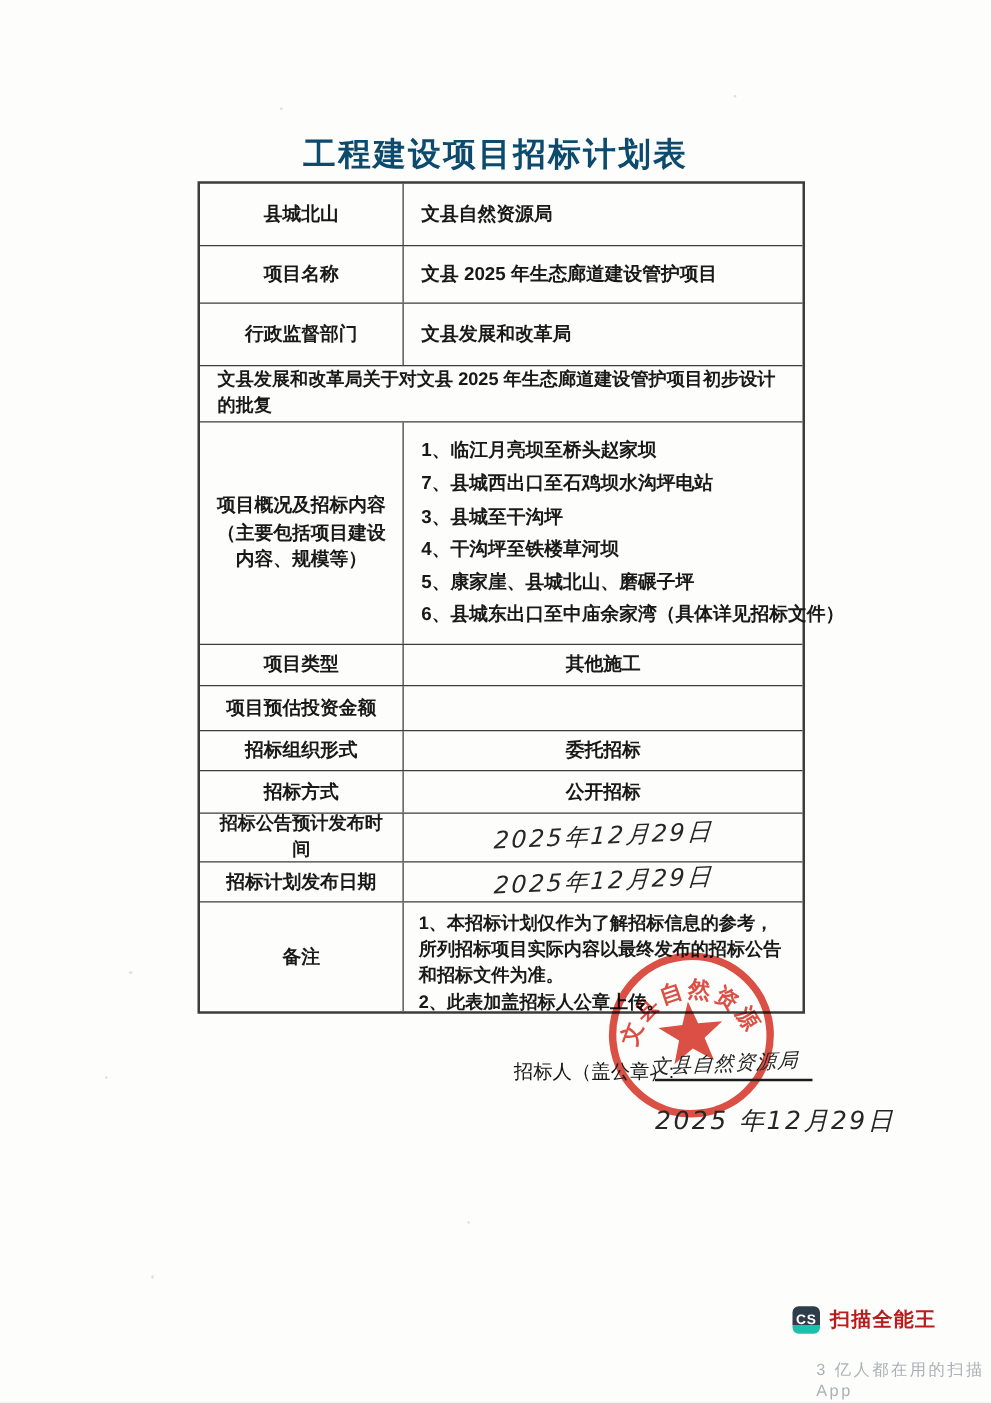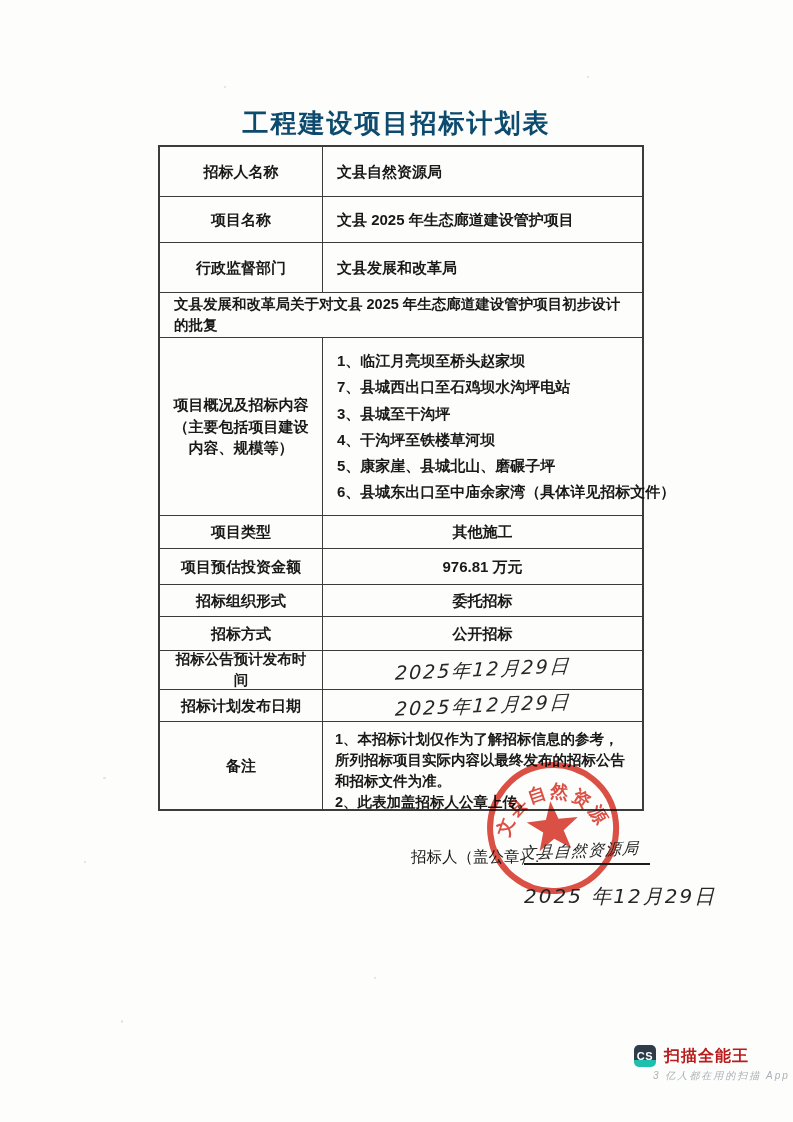--- a/index.html
+++ b/index.html
@@ -72,35 +72,35 @@
   
   .wm { position:absolute; left:634px; top:1045px; z-index:2; }
   .wm-row { display:flex; align-items:center; }
   .wm-logo {
     width:22px; height:22px; border-radius:5px;
     background:linear-gradient(180deg,#2e3d49 0%,#2e3d49 70%,#1fbfae 70%,#1fbfae 100%);
     color:#fff; font-weight:700; font-size:11px;
     display:flex; align-items:center; justify-content:center; letter-spacing:0.5px;
   }
   .wm-name { margin-left:8px; font-size:16px; font-weight:700; color:#b91c1c; letter-spacing:1px; }
-  .wm-tag { margin-top:2px; margin-left:19px; font-size:10px; color:#aab1b6; letter-spacing:2px;font-style:italic; }
+  .wm-tag { margin-top:20px; margin-left:19px; font-size:13px; color:#aab1b6; letter-spacing:2px; }
   
   .speck { position:absolute; background:#c6c6c6; border-radius:50%; opacity:.55; z-index:1; }
 </style>
 </head>
 <body>
 
 <div class="page">
 
   <div class="title">工程建设项目招标计划表</div>
 
   <div class="form-table">
 
     <div class="trow" style="height:49px">
-      <div class="tlabel">招标人名称</div>
+      <div class="tlabel">县城北山</div>
       <div class="tvalue">文县自然资源局</div>
     </div>
 
     <div class="trow" style="height:46px">
       <div class="tlabel">项目名称</div>
       <div class="tvalue">文县 2025 年生态廊道建设管护项目</div>
     </div>
 
     <div class="trow" style="height:50px">
       <div class="tlabel">行政监督部门</div>
@@ -123,21 +123,20 @@
       </div>
     </div>
 
     <div class="trow" style="height:33px">
       <div class="tlabel">项目类型</div>
       <div class="tvalue center">其他施工</div>
     </div>
 
     <div class="trow" style="height:36px">
       <div class="tlabel">项目预估投资金额</div>
-      <div class="tvalue center">976.81 万元</div>
     </div>
 
     <div class="trow" style="height:32px">
       <div class="tlabel">招标组织形式</div>
       <div class="tvalue center">委托招标</div>
     </div>
 
     <div class="trow" style="height:34px">
       <div class="tlabel">招标方式</div>
       <div class="tvalue center">公开招标</div>

